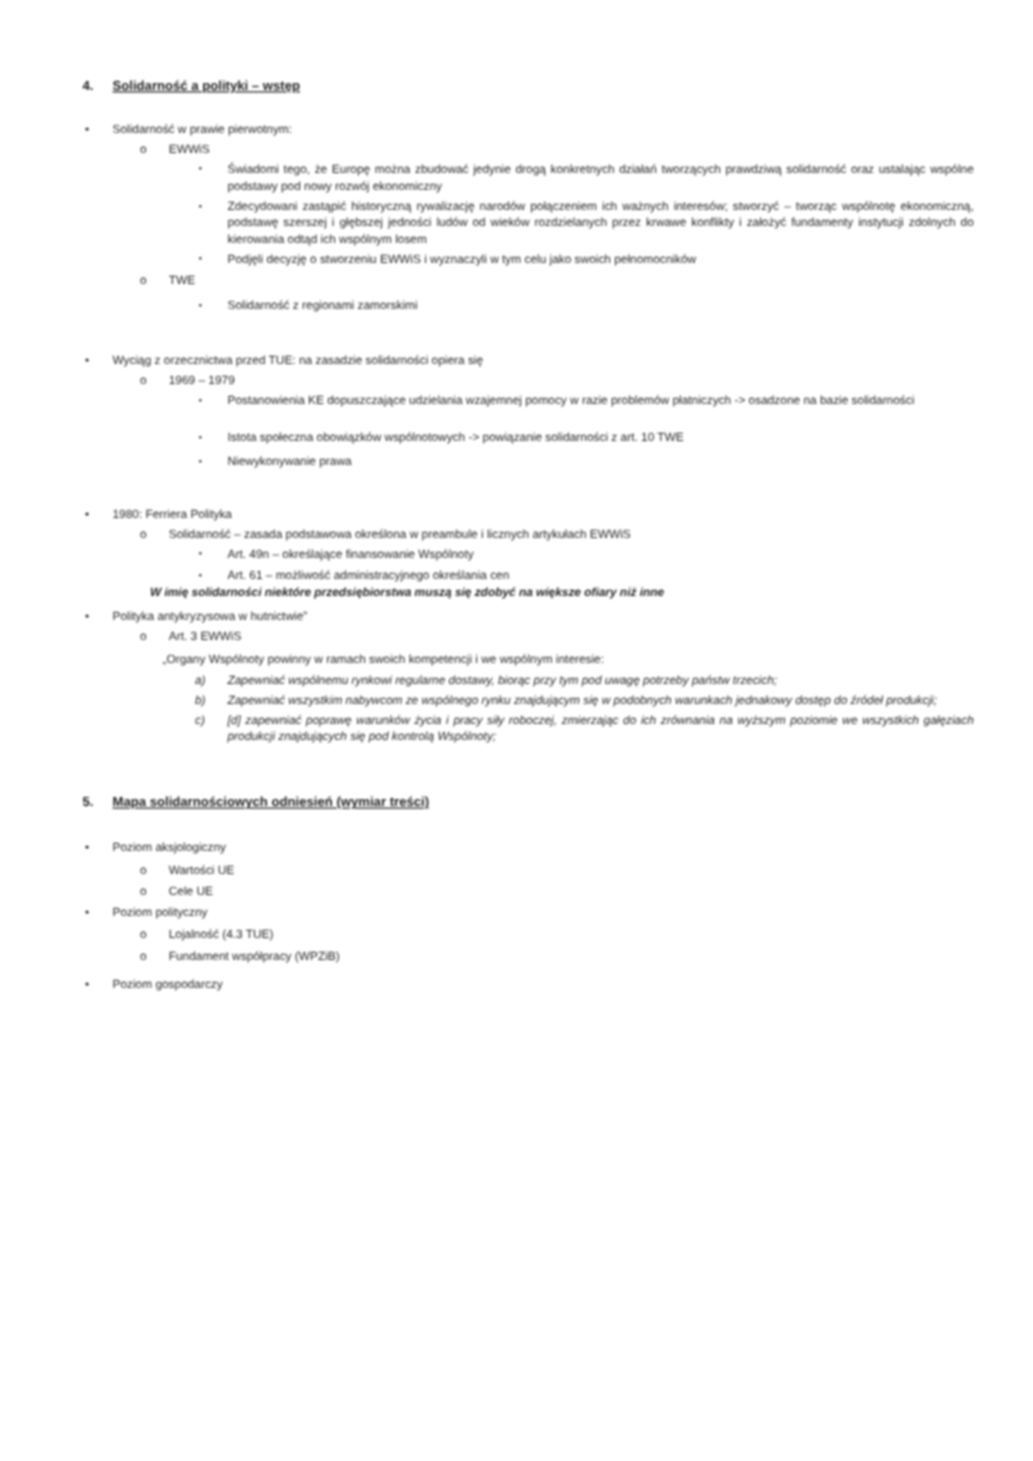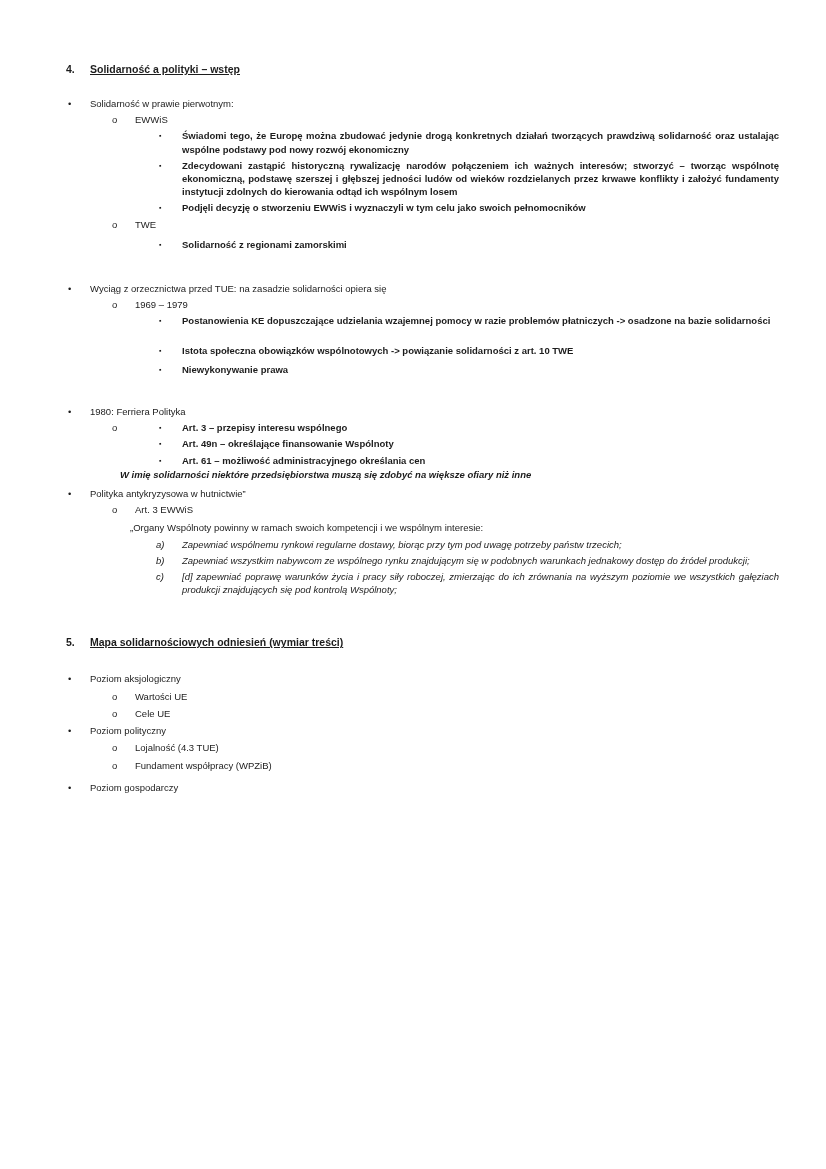--- a/index.html
+++ b/index.html
@@ -23,21 +23,21 @@
   .italic{font-style:italic;}
 
   .heading{font-size:10.5px;font-weight:700;line-height:14px;padding-left:90px;padding-right:46px;}
   .heading .hnum{position:absolute;left:66px;top:0;}
   .heading .htext{text-decoration:underline;}
 
   .l1{padding-left:90px;padding-right:46px;}
   .l1>.marker{position:absolute;left:68px;top:0;}
   .l2{padding-left:135px;padding-right:46px;}
   .l2>.marker{position:absolute;left:112px;top:0;}
-  .l3{padding-left:182px;padding-right:47px;font-weight:bold;}
+  .l3{padding-left:182px;padding-right:47px;}
   .l3>.marker{position:absolute;left:159px;top:0;font-size:7px;line-height:13.2px;}
   .l4{padding-left:182px;padding-right:47px;}
   .l4>.marker{position:absolute;left:156px;top:0;}
   .quote{padding-left:130px;padding-right:47px;}
   .plain3{padding-left:120px;padding-right:47px;}
 </style>
 </head>
 <body>
 
 <div id="page">
@@ -49,22 +49,21 @@
       <div class="block l3 justify" style="margin-top: 3px;"><span class="marker">▪</span><span>Zdecydowani zastąpić historyczną rywalizację narodów połączeniem ich ważnych interesów; stworzyć – tworząc wspólnotę ekonomiczną, podstawę szerszej i głębszej jedności ludów od wieków rozdzielanych przez krwawe konflikty i założyć fundamenty instytucji zdolnych do kierowania odtąd ich wspólnym losem</span></div>
       <div class="block l3 justify" style="margin-top: 3px;"><span class="marker">▪</span><span>Podjęli decyzję o stworzeniu EWWiS i wyznaczyli w tym celu jako swoich pełnomocników</span></div>
       <div class="block l2" style="margin-top: 3px;"><span class="marker">o</span><span>TWE</span></div>
       <div class="block l3" style="margin-top: 7px;"><span class="marker">▪</span><span>Solidarność z regionami zamorskimi</span></div>
       <div class="block l1" style="margin-top: 31px;"><span class="marker">•</span><span>Wyciąg z orzecznictwa przed TUE: na zasadzie solidarności opiera się</span></div>
       <div class="block l2" style="margin-top: 3px;"><span class="marker">o</span><span>1969 – 1979</span></div>
       <div class="block l3 justify" style="margin-top: 3px;"><span class="marker">▪</span><span>Postanowienia KE dopuszczające udzielania wzajemnej pomocy w razie problemów płatniczych -&gt; osadzone na bazie solidarności</span></div>
       <div class="block l3 justify" style="margin-top: 16px;"><span class="marker">▪</span><span>Istota społeczna obowiązków wspólnotowych -&gt; powiązanie solidarności z art. 10 TWE</span></div>
       <div class="block l3" style="margin-top: 6px;"><span class="marker">▪</span><span>Niewykonywanie prawa</span></div>
       <div class="block l1" style="margin-top: 29px;"><span class="marker">•</span><span>1980: Ferriera Polityka</span></div>
-      <div class="block l2" style="margin-top: 3px;"><span class="marker">o</span></div>
-      <div class="block l3" style="margin-top: 3px;"><span class="marker">▪</span><span>Art. 3 – przepisy interesu wspólnego</span></div>
+      <div class="block l2" style="margin-top: 3px;"><span class="marker">o</span><span>Solidarność – zasada podstawowa określona w preambule i licznych artykułach EWWiS</span></div>
       <div class="block l3" style="margin-top: 3px;"><span class="marker">▪</span><span>Art. 49n – określające finansowanie Wspólnoty</span></div>
       <div class="block l3" style="margin-top: 3px;"><span class="marker">▪</span><span>Art. 61 – możliwość administracyjnego określania cen</span></div>
       <div class="block plain3 justify bold italic" style="margin-top: 1px;"><span>W imię solidarności niektóre przedsiębiorstwa muszą się zdobyć na większe ofiary niż inne</span></div>
       <div class="block l1" style="margin-top: 6px;"><span class="marker">•</span><span>Polityka antykryzysowa w hutnictwie”</span></div>
       <div class="block l2" style="margin-top: 3px;"><span class="marker">o</span><span>Art. 3 EWWiS</span></div>
       <div class="block quote" style="margin-top: 5px;"><span>„Organy Wspólnoty powinny w ramach swoich kompetencji i we wspólnym interesie:</span></div>
       <div class="block l4 justify italic" style="margin-top: 3px;"><span class="marker">a)</span><span>Zapewniać wspólnemu rynkowi regularne dostawy, biorąc przy tym pod uwagę potrzeby państw trzecich;</span></div>
       <div class="block l4 justify italic" style="margin-top: 3px;"><span class="marker">b)</span><span>Zapewniać wszystkim nabywcom ze wspólnego rynku znajdującym się w podobnych warunkach jednakowy dostęp do źródeł produkcji;</span></div>
       <div class="block l4 justify italic" style="margin-top: 3px;"><span class="marker">c)</span><span>[d] zapewniać poprawę warunków życia i pracy siły roboczej, zmierzając do ich zrównania na wyższym poziomie we wszystkich gałęziach produkcji znajdujących się pod kontrolą Wspólnoty;</span></div>
       <div class="block heading" style="margin-top: 39px;"><span class="hnum">5.</span><span class="htext">Mapa solidarnościowych odniesień (wymiar treści)</span></div>

